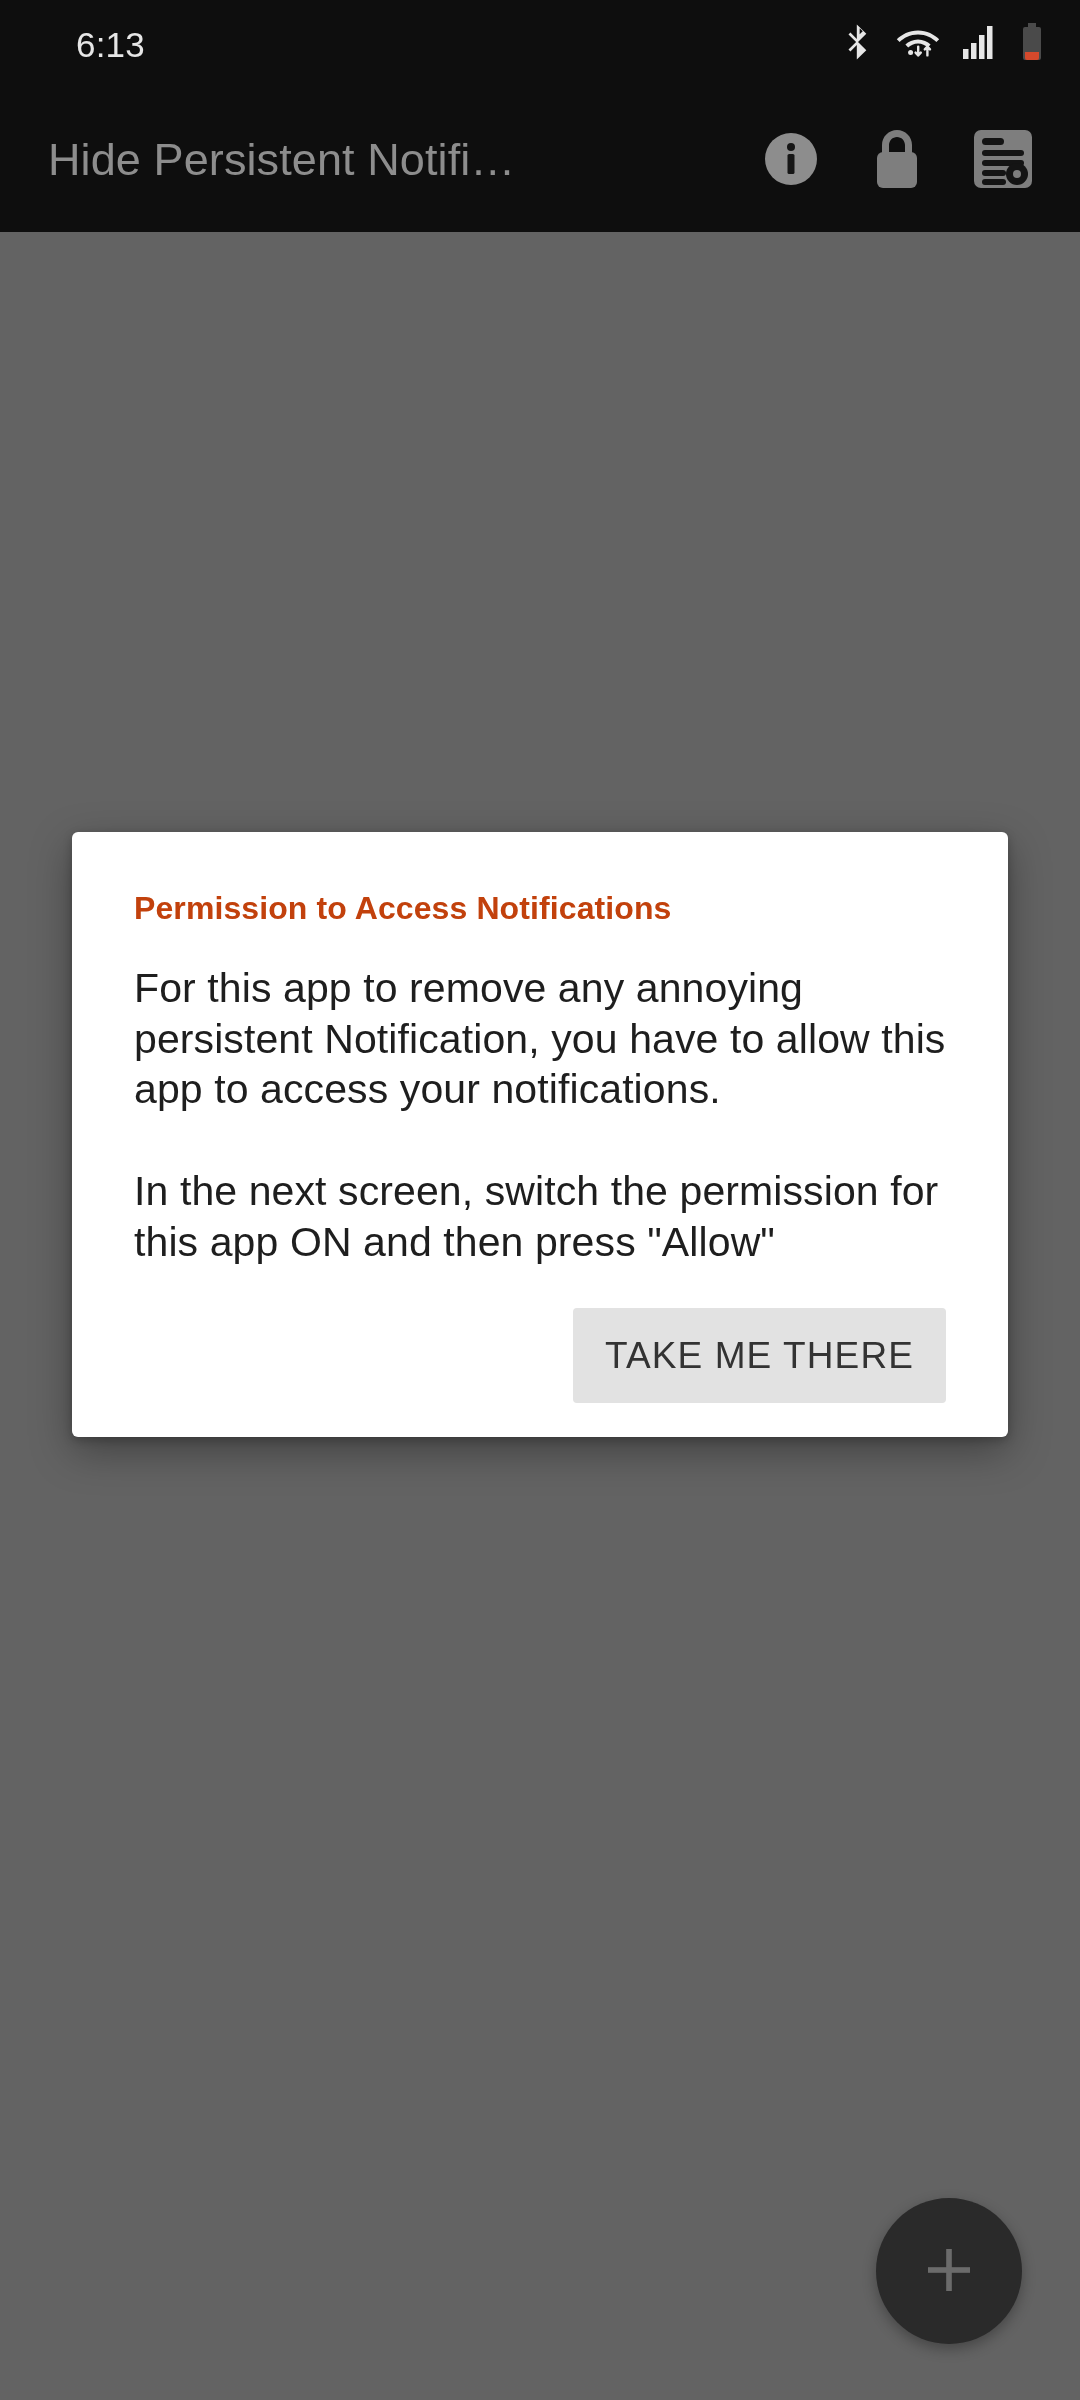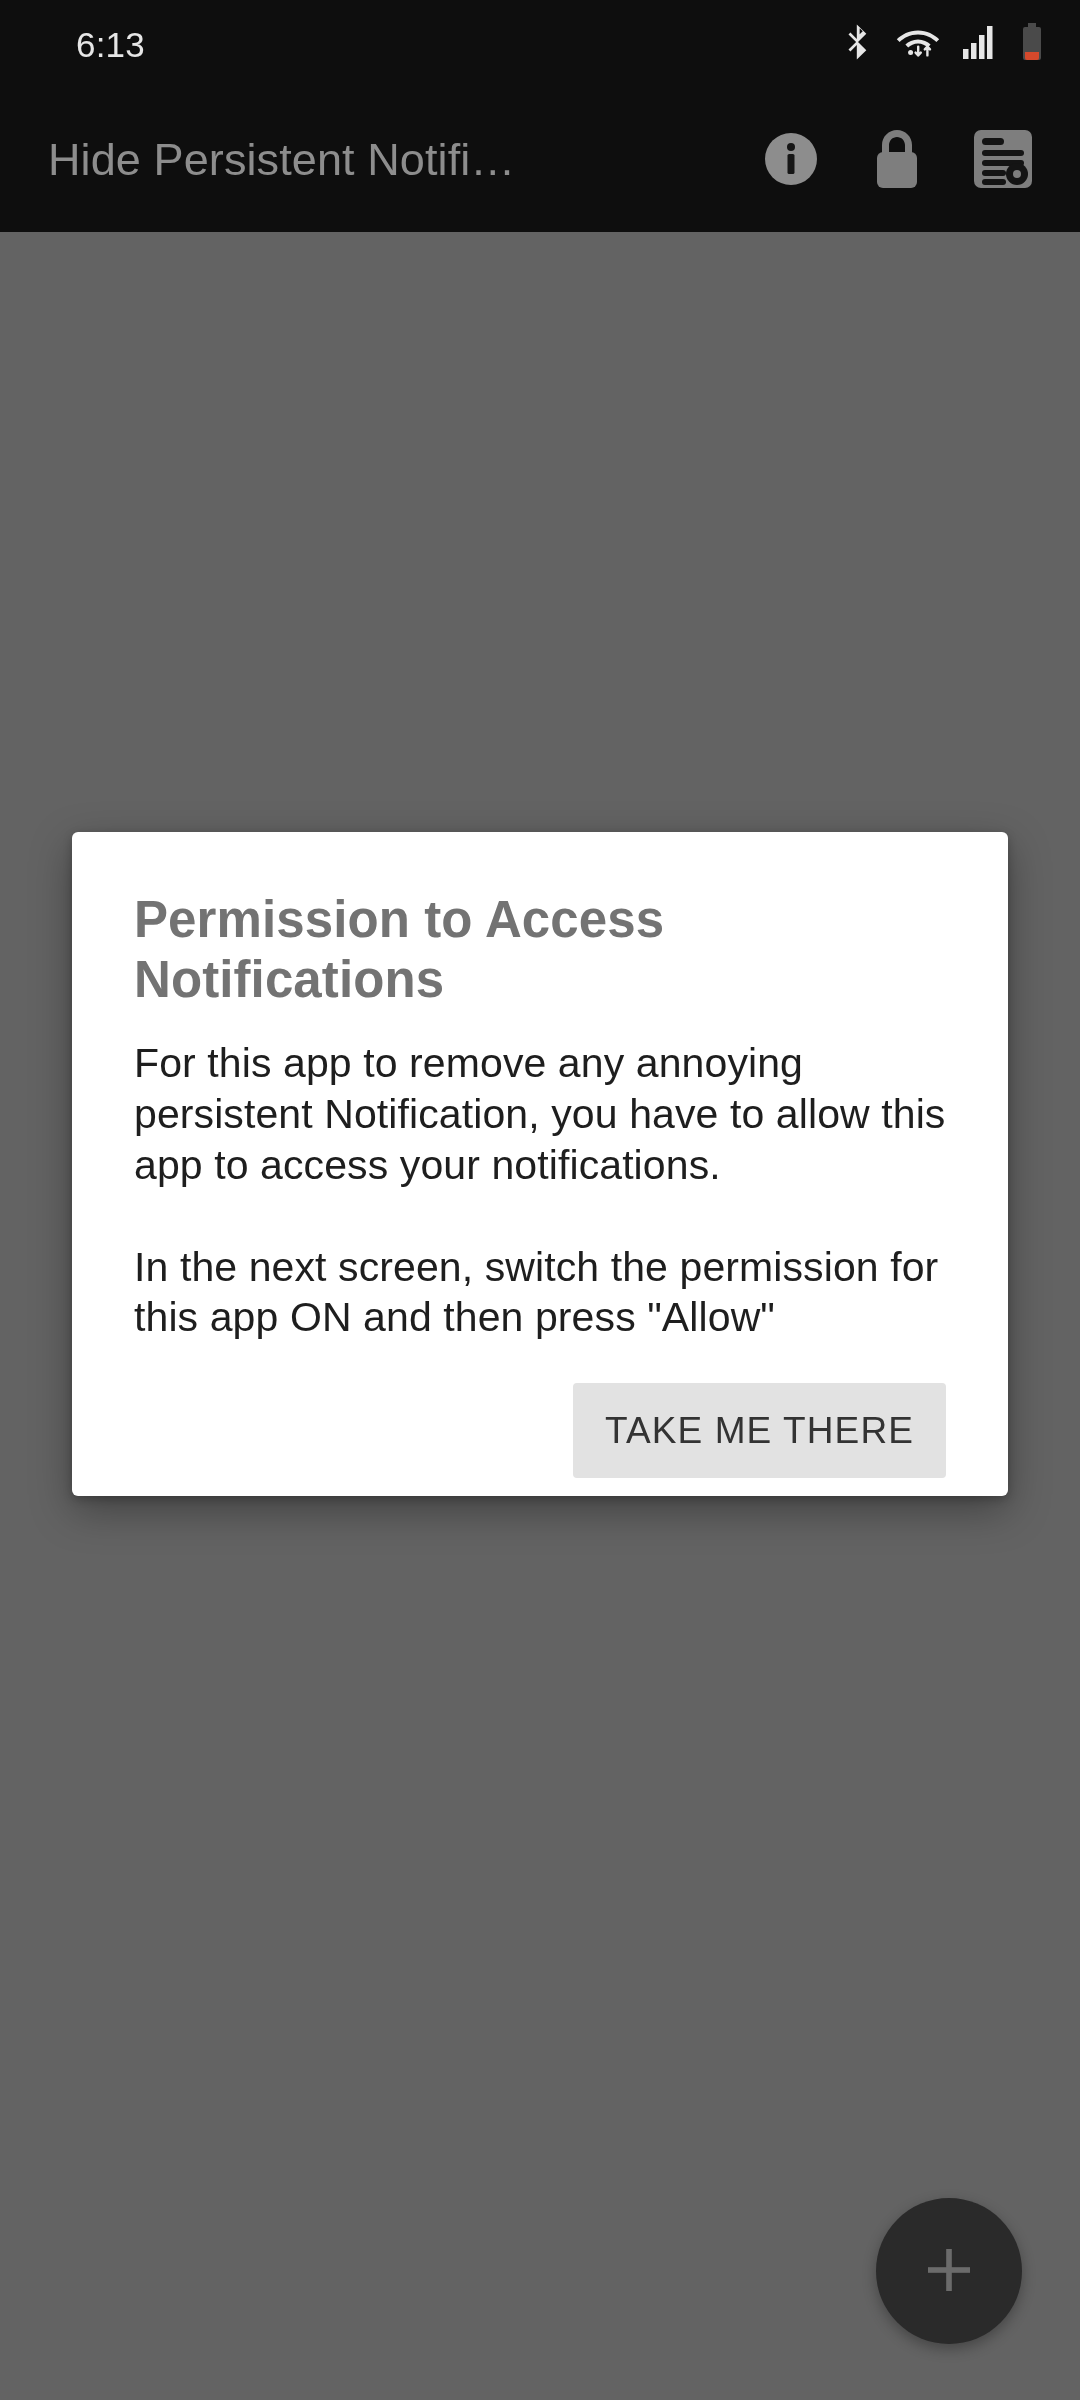--- a/index.html
+++ b/index.html
@@ -92,38 +92,38 @@
     position:absolute;
     left:72px; top:832px;
     width:936px;
     background:#ffffff;
     border-radius:6px;
     box-shadow:0 14px 40px rgba(0,0,0,0.34), 0 3px 10px rgba(0,0,0,0.22);
     z-index:20;
     padding:58px 62px 0 62px;
   }
   #dialog-title {
-    color:#737373;
-    font-size:51px;
+    color:#c2410c;
+    font-size:32px;
     font-weight:700;
     line-height:1.18;
     letter-spacing:0.1px;
   }
   #dialog-message {
-    margin-top:28px;
+    margin-top:35px;
     color:#1e1e1e;
     font-size:41px;
     font-weight:400;
     line-height:1.24;
     white-space:pre-line;
     letter-spacing:0.1px;
   }
   #dialog-actions {
     margin-top:40px;
-    padding-bottom:18px;
+    padding-bottom:34px;
     display:flex; justify-content:flex-end;
   }
   #take-me-there-button {
     background:#e2e2e2;
     color:#333333;
     border:0;
     border-radius:4px;
     font-family:"Liberation Sans", sans-serif;
     font-size:37px;
     font-weight:500;

